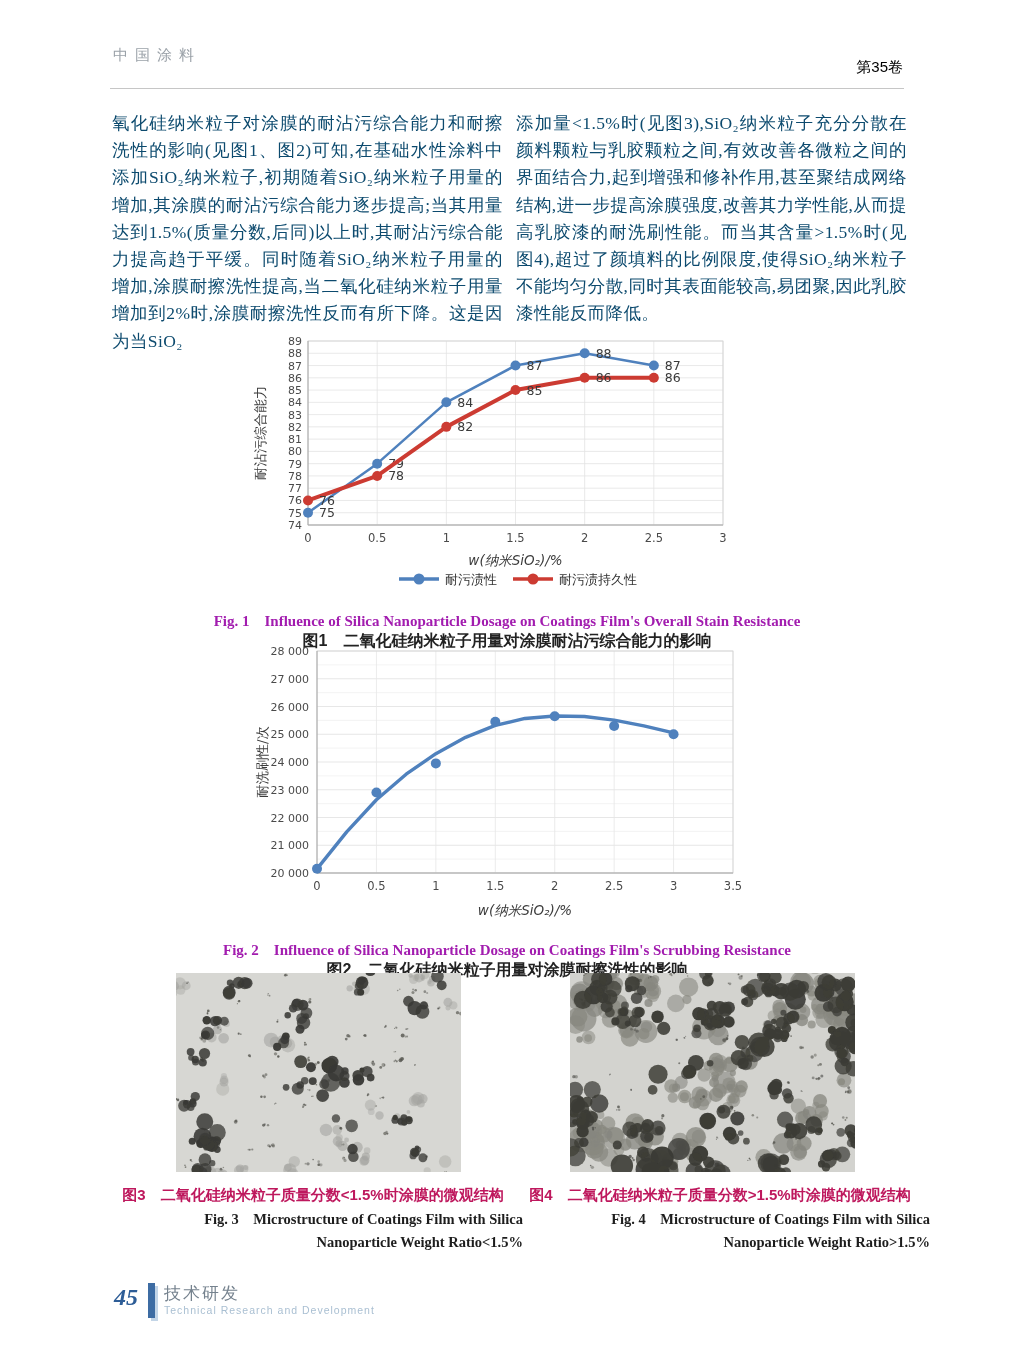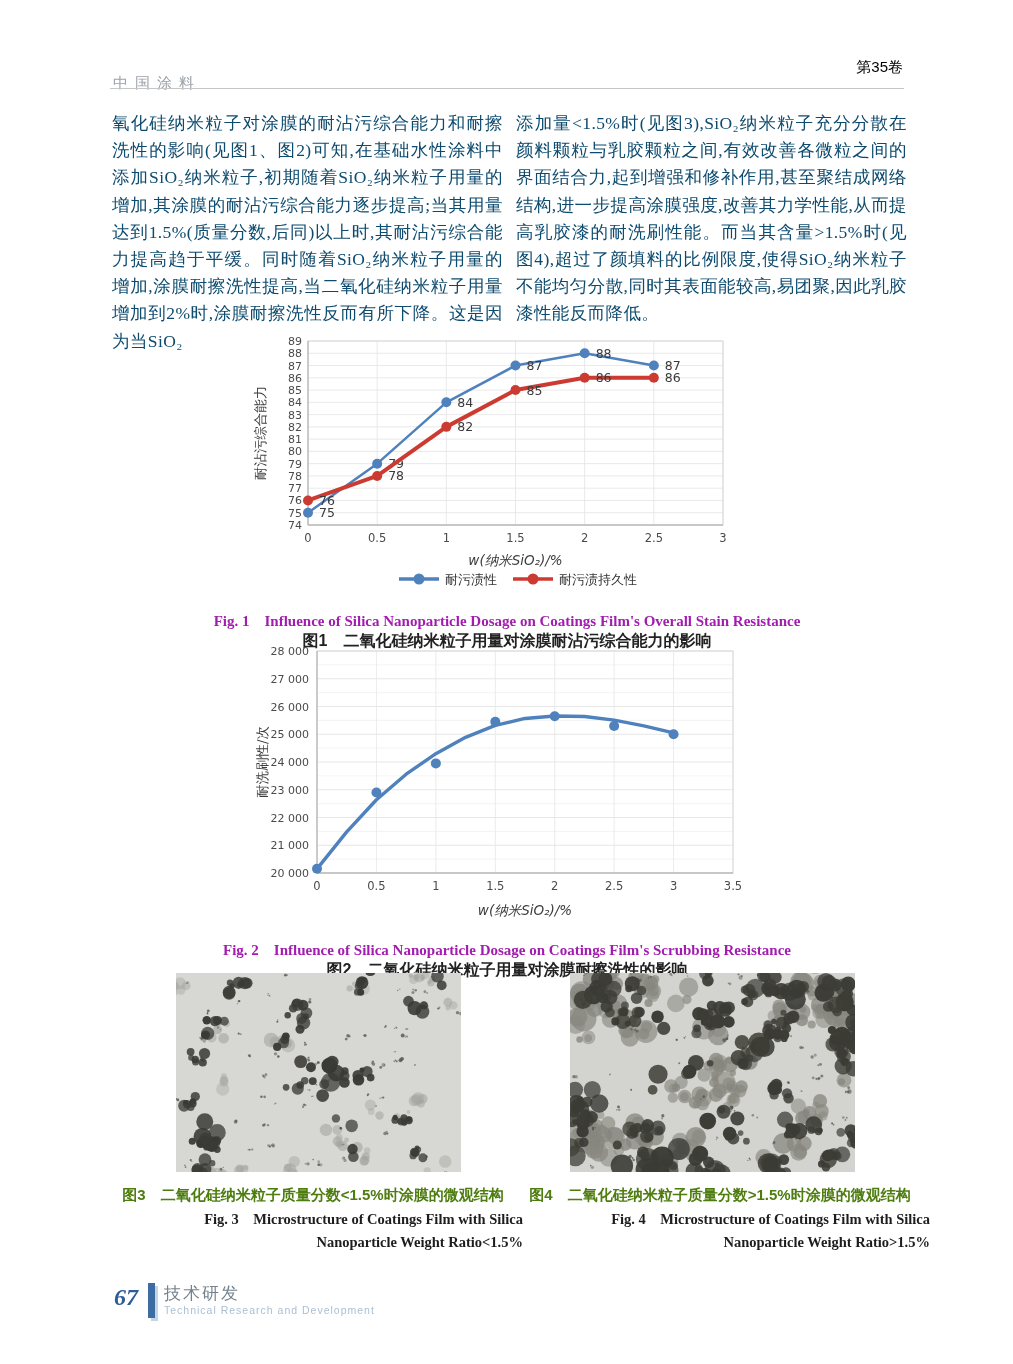--- a/index.html
+++ b/index.html
@@ -1,19 +1,19 @@
 <!DOCTYPE html>
 <html><head>
 <meta charset="utf-8">
 <style>
   html,body{margin:0;padding:0;background:#ffffff;}
   .page{position:relative;width:1013px;height:1364px;background:#ffffff;overflow:hidden;
         font-family:"Liberation Serif","DejaVu Serif",serif;color:#2f2f2f;}
   
-  .hdr-journal{position:absolute;left:113px;top:74px;font-size:15px;color:#9aa1a8;
+  .hdr-journal{position:absolute;left:113px;top:46px;font-size:15px;color:#9aa1a8;
                letter-spacing:7px;font-family:"Liberation Sans","DejaVu Sans",sans-serif;}
   .hdr-volume{position:absolute;right:110px;top:58px;font-size:15px;color:#000000;
               font-family:"Liberation Sans","DejaVu Sans",sans-serif;}
   .hdr-rule{position:absolute;left:110px;top:88px;width:794px;height:1px;background:#c6c6c6;}
   
   .col{position:absolute;top:110px;width:391px;font-size:17.5px;line-height:27.2px;
        text-align:justify;letter-spacing:.4px;color:#0c4a6e;}
   .col.left{left:112px;}
   .col.right{left:516px;}
   
@@ -23,21 +23,21 @@
   .cap-cn{position:absolute;left:110px;width:794px;text-align:center;font-weight:bold;
           font-size:16px;color:#222;font-family:"Liberation Sans","DejaVu Sans",sans-serif;margin-top:40px;}
   .cap-en{position:absolute;left:110px;width:794px;text-align:center;font-weight:bold;
           font-size:15px;color:#a21caf;font-family:"Liberation Serif","DejaVu Serif",serif;}
   .cap1-cn{top:591px;} .cap1-en{top:612px;}
   .cap2-cn{top:920px;} .cap2-en{top:941px;}
   
   .micro3{position:absolute;left:176px;top:973px;}
   .micro4{position:absolute;left:570px;top:973px;}
   .figcap{position:absolute;width:420px;text-align:center;}
-  .figcap .cn{font-weight:bold;font-size:15px;color:#4d7c0f;
+  .figcap .cn{font-weight:bold;font-size:15px;color:#be185d;
               font-family:"Liberation Sans","DejaVu Sans",sans-serif;}
   .figcap .en{font-weight:bold;font-size:14.5px;color:#1d1d1d;margin-top:5px;
               font-family:"Liberation Serif","DejaVu Serif",serif;text-align:right;}
   .figcap3{left:103px;top:1186px;}
   .figcap4{left:510px;top:1186px;}
   
   .ft-num{position:absolute;left:114px;top:1284px;font-size:24px;font-weight:bold;
           font-style:italic;color:#2d5d97;font-family:"Liberation Serif","DejaVu Serif",serif;}
   .ft-bar{position:absolute;left:148px;top:1283px;width:7px;height:35px;background:#3d6ca3;
           box-shadow:3px 3px 0 #c3d5e7;}
@@ -1281,18 +1281,18 @@
     <div class="cn">图3　二氧化硅纳米粒子质量分数&lt;1.5%时涂膜的微观结构</div>
     <div class="en">Fig. 3　Microstructure of Coatings Film with Silica</div>
     <div class="en">Nanoparticle Weight Ratio&lt;1.5%</div>
   </div>
   <div class="figcap figcap4">
     <div class="cn">图4　二氧化硅纳米粒子质量分数&gt;1.5%时涂膜的微观结构</div>
     <div class="en">Fig. 4　Microstructure of Coatings Film with Silica</div>
     <div class="en">Nanoparticle Weight Ratio&gt;1.5%</div>
   </div>
 
-  <div class="ft-num">67</div>
+  <div class="ft-num">45</div>
   <div class="ft-bar"></div>
   <div class="ft-cn">技术研发</div>
   <div class="ft-en">Technical Research and Development</div>
 
 </div>
 
 </body></html>

